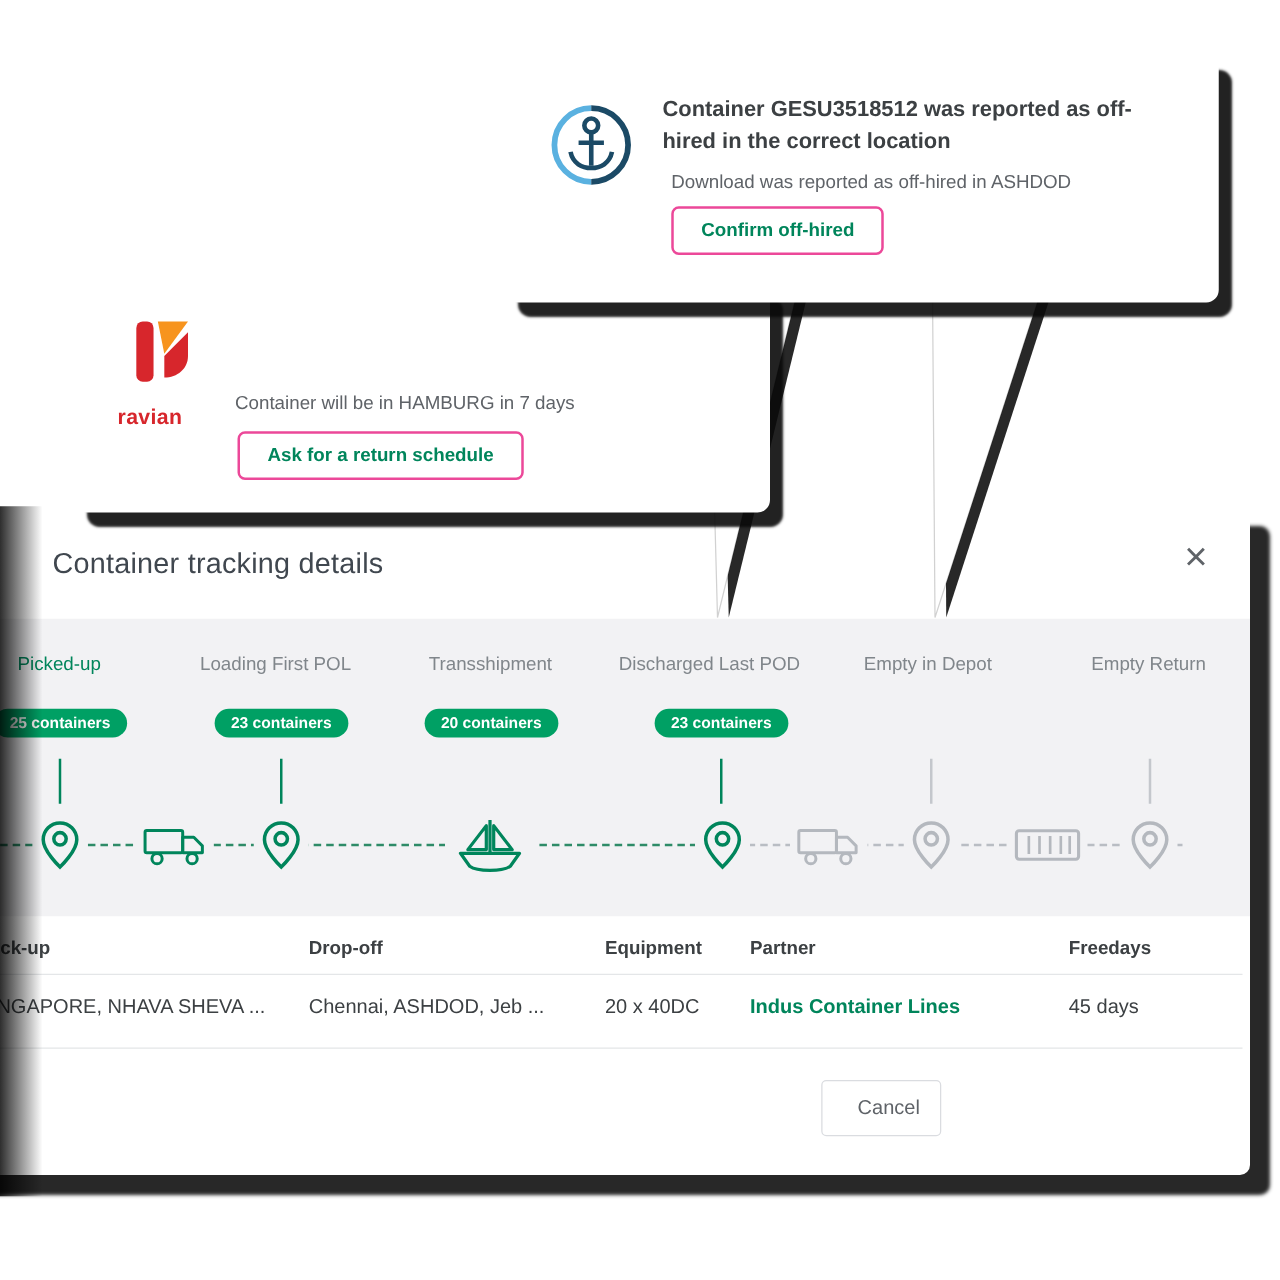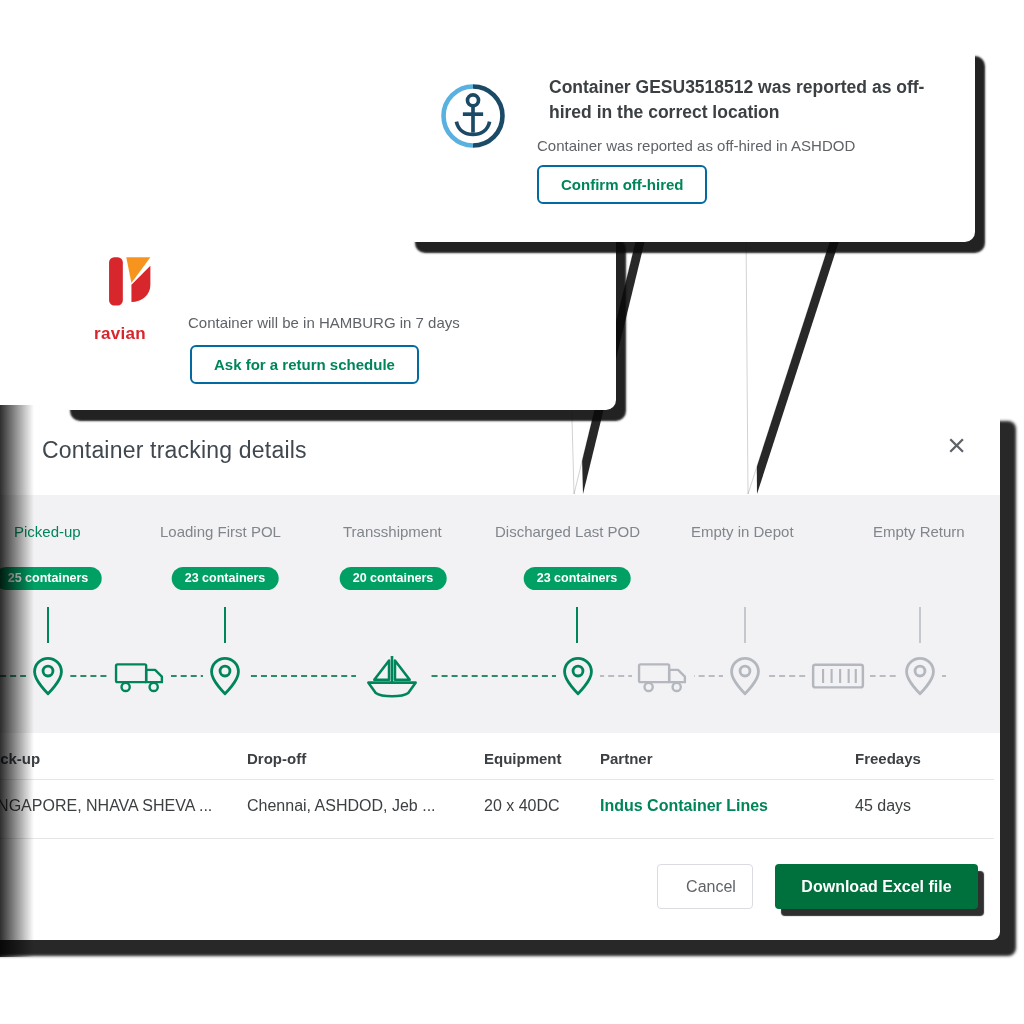--- a/index.html
+++ b/index.html
@@ -80,21 +80,21 @@
   
   .card {
     position:absolute; background:#ffffff; border-radius:10px;
     box-shadow:10px 11px 2px rgba(10,10,10,0.9);
   }
   .card-offhire { left:405px; top:45px; width:570px; height:197px; z-index:10; }
   .card-eta     { left:60px;  top:228px; width:556px; height:182px; z-index:9; }
   .card-title { position:absolute; font-size:17.5px; font-weight:bold; color:#3C4043; line-height:1.4; }
   .card-sub   { position:absolute; font-size:15px; color:#5F6368; white-space:nowrap; }
   .card-btn {
-    position:absolute; background:#ffffff; border:2px solid #0369a1; border-radius:6px;
+    position:absolute; background:#ffffff; border:2px solid #ec4899; border-radius:6px;
     color:#00855B; font-size:15px; font-weight:bold; font-family:inherit;
     padding:9px 22px; cursor:pointer; white-space:nowrap;
   }
   .offhire-icon { position:absolute; left:33px; top:36px; line-height:0; }
   .eta-logo { position:absolute; left:40px; top:24px; line-height:0; }
   .eta-logo-text {
     position:absolute; left:34px; top:96px; width:70px; text-align:left;
     color:#D7262C; font-size:17px; font-weight:bold; letter-spacing:.3px;
   }
 </style>
@@ -201,21 +201,20 @@
 
     <span class="row-cell" style="left:52px">SINGAPORE, NHAVA SHEVA ...</span>
     <span class="row-cell" style="left:317px">Chennai, ASHDOD, Jeb ...</span>
     <span class="row-cell" style="left:554px">20 x 40DC</span>
     <span class="row-cell link" style="left:670px">Indus Container Lines</span>
     <span class="row-cell" style="left:925px">45 days</span>
 
     <div class="sep" style="top:433px"></div>
 
     <button class="btn-cancel">Cancel</button>
-    <button class="btn-download">Download Excel file</button>
   </div>
 
   <div class="left-shade"></div>
 
   <svg class="tails">
 
     <polygon points="576,232 647,232 583,494" fill="rgba(10,10,10,0.88)"></polygon>
     <polygon points="755,232 842,232 757,494" fill="rgba(10,10,10,0.88)"></polygon>
 
     <polygon points="567,232 638,232 574,494" fill="#ffffff" stroke="rgba(0,0,0,0.18)" stroke-width="1"></polygon>
@@ -239,18 +238,18 @@
     <span class="offhire-icon">
       <svg width="70" height="70" viewBox="0 0 76 76">
         <path d="M38 6 A32 32 0 0 0 38 70" fill="none" stroke="#5AB1E0" stroke-width="5"></path>
         <path d="M38 70 A32 32 0 0 0 38 6" fill="none" stroke="#1B4A66" stroke-width="5"></path>
         <circle cx="38" cy="21" r="6" fill="none" stroke="#1B4A66" stroke-width="4"></circle>
         <path d="M38 27 V56" stroke="#1B4A66" stroke-width="4"></path>
         <path d="M27 36 H49" stroke="#1B4A66" stroke-width="4"></path>
         <path d="M20 44 C22 54 30 58 38 58 C46 58 54 54 56 44" fill="none" stroke="#1B4A66" stroke-width="4"></path>
       </svg>
     </span>
-    <div class="card-title" style="left:144px; top:30px; width:412px">Container GESU3518512 was reported as off-hired in the correct location</div>
-    <div class="card-sub" style="left:132px; top:92px">Container was reported as off-hired in ASHDOD</div>
+    <div class="card-title" style="left:125px; top:30px; width:412px">Container GESU3518512 was reported as off-hired in the correct location</div>
+    <div class="card-sub" style="left:132px; top:92px">Download was reported as off-hired in ASHDOD</div>
     <button class="card-btn" style="left:132px; top:120px">Confirm off-hired</button>
   </div>
 
 </div>
 
 </body></html>

